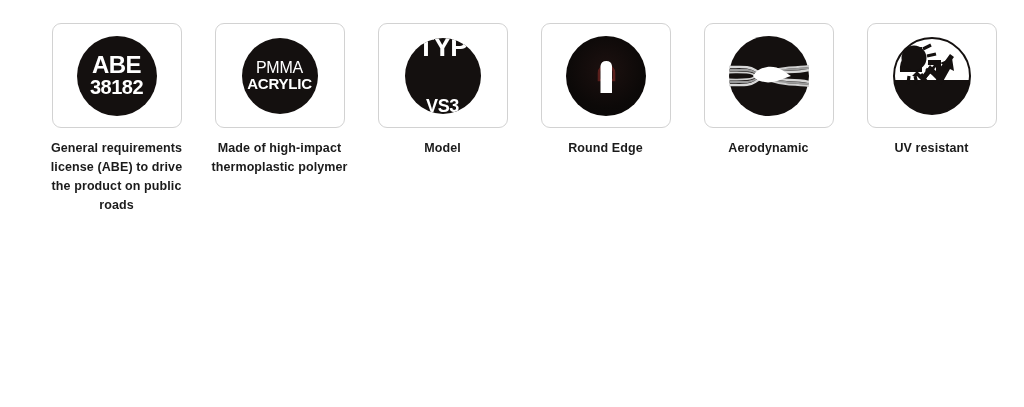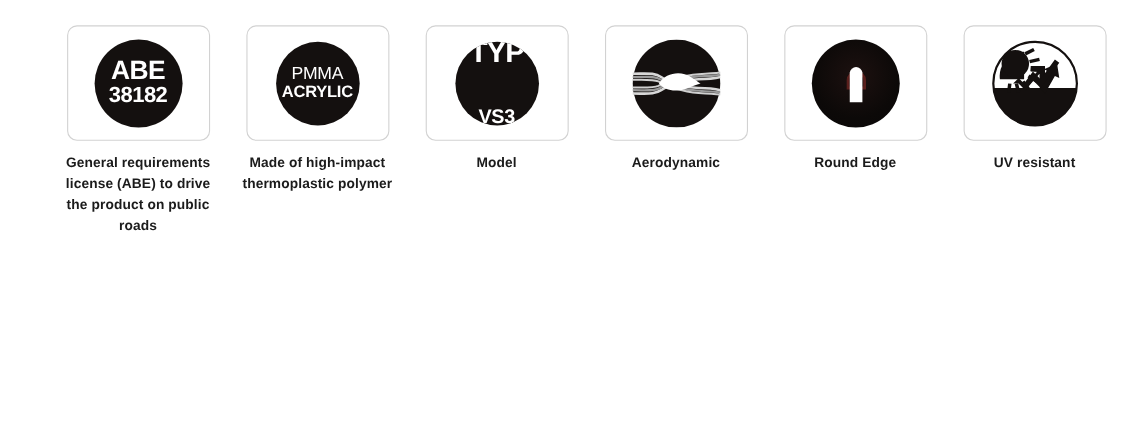--- a/index.html
+++ b/index.html
@@ -11,25 +11,24 @@
     width: 1024px;
     height: 407px;
     font-family: "Liberation Sans", sans-serif;
     color: #1b1b1b;
     overflow: hidden;
   }
 
   .badge-grid {
     display: grid;
     grid-template-columns: repeat(6, 163px);
-    padding: 23px 0 0 20px;
+    padding: 23px 0 0 35px;
     box-sizing: border-box;
     column-gap: 0;
     row-gap: 0;
-    margin-left: 24px;
   }
 
   .badge-cell {
     width: 163px;
     display: flex;
     flex-direction: column;
     align-items: center;
   }
 
   .badge-card {
@@ -166,46 +165,46 @@
         <span class="typ-top">TYP</span>
         <span class="typ-bottom">VS3</span>
       </div>
     </div>
     <div class="badge-label">Model</div>
   </div>
 
 
   <div class="badge-cell">
     <div class="badge-card">
+      <div class="disc disc-round">
+        <svg width="80" height="80" viewBox="0 0 80 80" class="icon-svg">
+          <path d="M33 37 A7.5 7.5 0 0 1 48 37 L48 44 L33 44 Z" fill="none" stroke="#5a1f1c" stroke-width="2.6"></path>
+          <path d="M34.5 30 A5.8 5.8 0 0 1 46 30 L46 57 L34.5 57 Z" fill="#ffffff"></path>
+        </svg>
+      </div>
+    </div>
+    <div class="badge-label">Round Edge</div>
+  </div>
+
+  <div class="badge-cell">
+    <div class="badge-card">
       <svg class="icon-svg" width="80" height="80" viewBox="0 0 80 80">
         <circle cx="40" cy="40" r="40" fill="#14100f"></circle>
         <g fill="none" stroke-linecap="butt">
           <path d="M0 31 C14 31, 20 30, 26 34 C33 39, 46 44, 60 44 C70 44, 76 45, 80 46" stroke="#d8d8d8" stroke-width="2.4"></path>
           <path d="M0 34 C14 34, 20 33, 25 36 C32 41, 46 46, 60 46.5 C70 47, 76 47.5, 80 48" stroke="#9a9a9a" stroke-width="2"></path>
           <path d="M0 36.5 C13 36.5, 19 36, 23.5 38 C30 41.5, 45 47.5, 60 48.5 C70 49, 76 49.5, 80 50" stroke="#cfcfcf" stroke-width="1.8"></path>
           <path d="M0 49 C14 49, 20 50, 26 46 C33 41, 46 36, 60 36 C70 36, 76 35, 80 34" stroke="#d8d8d8" stroke-width="2.4"></path>
           <path d="M0 46 C14 46, 20 47, 25 44 C32 39, 46 34, 60 33.5 C70 33, 76 32.5, 80 32" stroke="#9a9a9a" stroke-width="2"></path>
           <path d="M0 43.5 C13 43.5, 19 44, 23.5 42 C30 38.5, 45 32.5, 60 31.5 C70 31, 76 30.5, 80 30" stroke="#cfcfcf" stroke-width="1.8"></path>
         </g>
         <path d="M24 40 C30 30, 44 28, 53 34 C58 37, 60 39, 62 40 C58 41, 54 43, 48 45 C38 48, 29 46, 24 40 Z" fill="#ffffff"></path>
       </svg>
     </div>
     <div class="badge-label">Aerodynamic</div>
-  </div>
-
-  <div class="badge-cell">
-    <div class="badge-card">
-      <div class="disc disc-round">
-        <svg width="80" height="80" viewBox="0 0 80 80" class="icon-svg">
-          <path d="M33 37 A7.5 7.5 0 0 1 48 37 L48 44 L33 44 Z" fill="none" stroke="#5a1f1c" stroke-width="2.6"></path>
-          <path d="M34.5 30 A5.8 5.8 0 0 1 46 30 L46 57 L34.5 57 Z" fill="#ffffff"></path>
-        </svg>
-      </div>
-    </div>
-    <div class="badge-label">Round Edge</div>
   </div>
 
   <div class="badge-cell">
     <div class="badge-card">
       <svg class="icon-svg" width="80" height="80" viewBox="0 0 80 80">
         <defs>
           <clipPath id="uvclip">
               <circle cx="40" cy="40" r="38"></circle>
             </clipPath>
         </defs>

